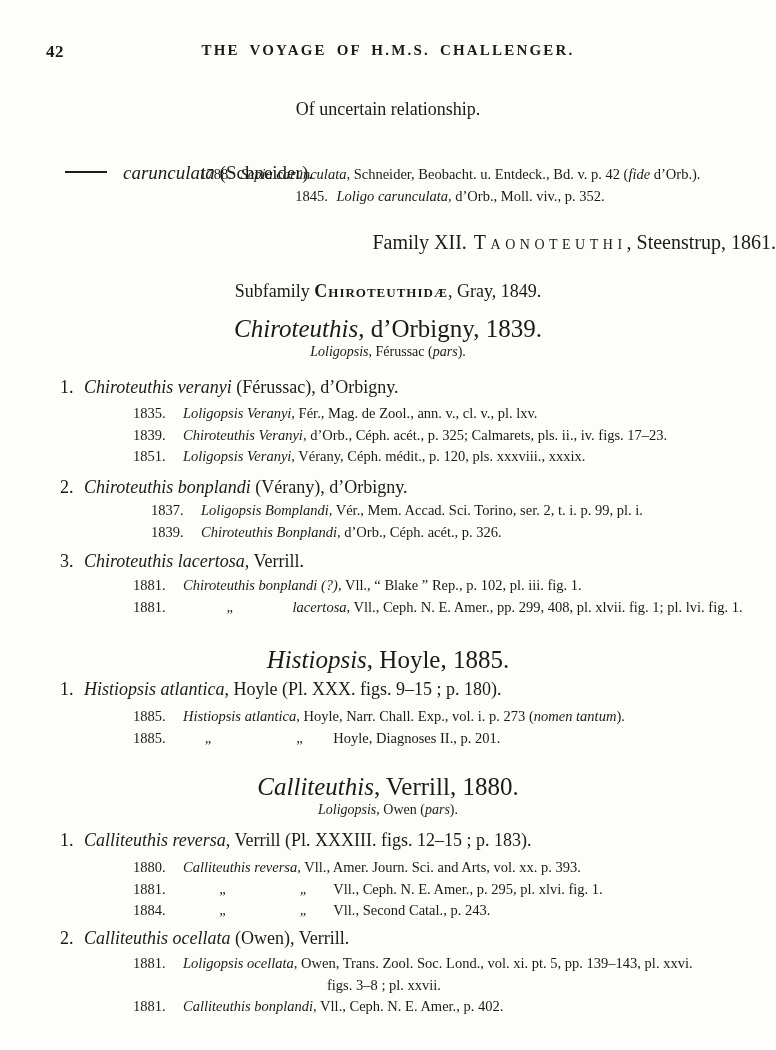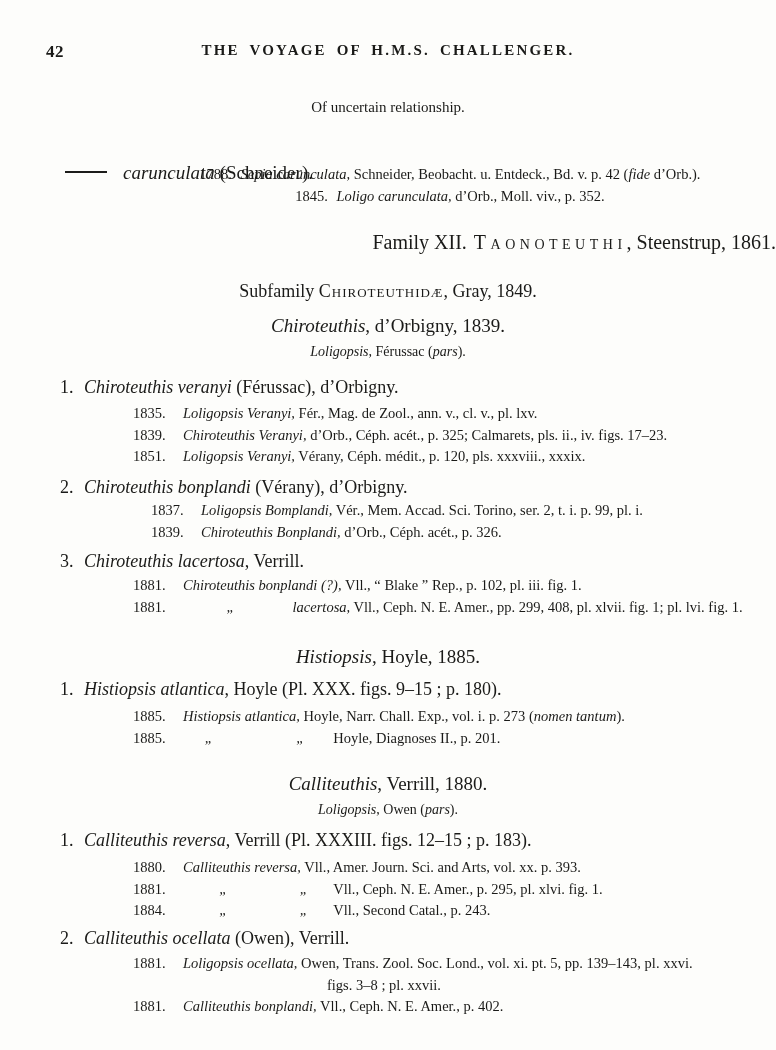--- a/index.html
+++ b/index.html
@@ -12,36 +12,36 @@
     color:#1a1a18;
     font-family:"Liberation Serif","DejaVu Serif",serif;
     overflow:hidden;
   }
   .abs{position:absolute;left:0;right:0;}
   .center{text-align:center;}
   
   .pagenum{position:absolute;left:46px;top:0;font-size:17px;font-weight:bold;letter-spacing:.5px;}
   .runtitle{font-size:15px;font-weight:bold;letter-spacing:2.2px;word-spacing:4px;}
   
-  .secHead{font-size:15px;}
+  .secHead{font-size:18px;}
   
   .entry{padding-left:65px;font-size:19px;margin-top:26px;}
   .dash{display:inline-block;width:42px;height:2px;background:#1c1c1a;vertical-align:middle;margin-right:16px;margin-bottom:5px;}
   .it{font-style:italic;}
   
   .cite{padding-left:133px;padding-right:18px;font-size:14.5px;line-height:21.7px;white-space:pre-wrap;}
   .cite .year{display:inline-block;width:50px;font-style:normal;}
   .contline{padding-left:327px;}
   
   .family{font-size:20px;text-align:right;}
   .family .caps{font-variant:small-caps;letter-spacing:4.5px;padding-left:2px;}
   .subfam{font-size:18px;}
-  .subfam .caps{font-variant:small-caps;letter-spacing:1px;}
+  .subfam .caps{font-variant:small-caps;letter-spacing:1px;font-weight:bold;}
   
-  .genus{font-size:19px;}
+  .genus{font-size:25px;}
   .syn{font-size:14px;}
   
   .item{padding-left:60px;font-size:18px;}
   .item .num{display:inline-block;width:24px;font-style:normal;}
 </style>
 </head>
 <body>
 
 <div class="page">
 

